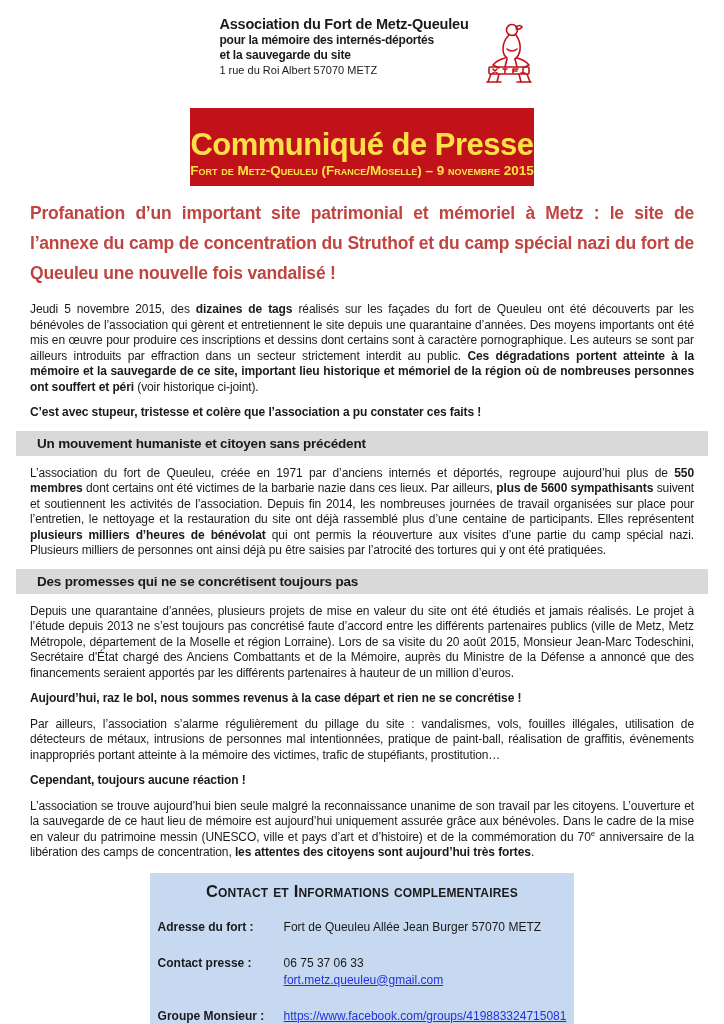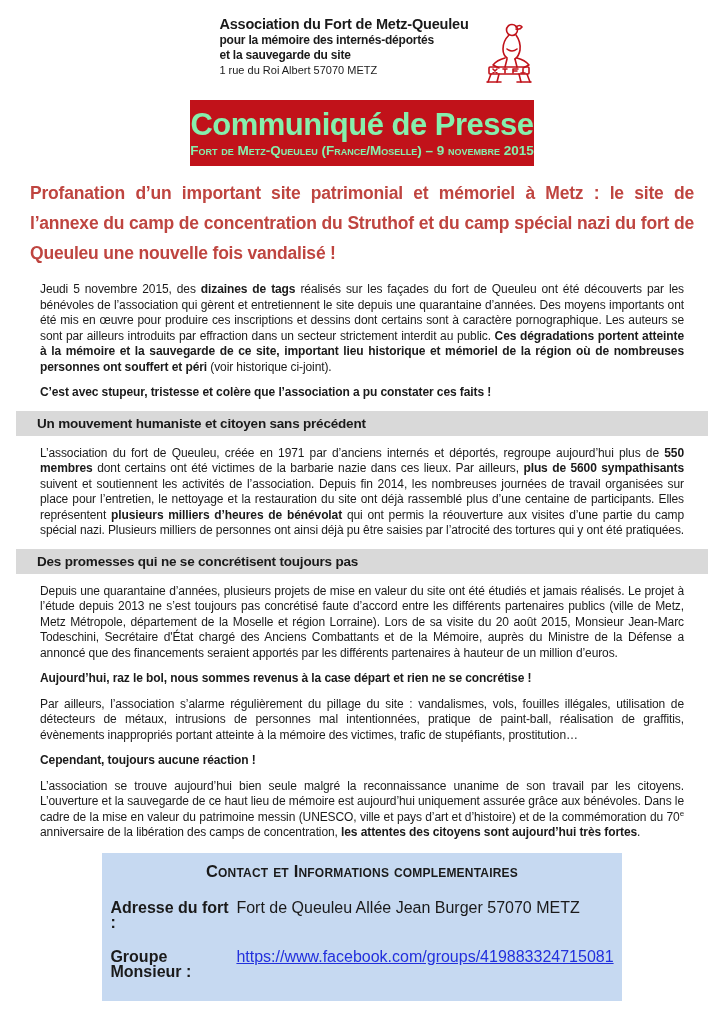--- a/index.html
+++ b/index.html
@@ -20,54 +20,54 @@
 
   
   .letterhead{display:flex;align-items:flex-start;padding:16px 0 0 30px;}
   .org-name{font-size:14.5px;font-weight:bold;letter-spacing:-0.2px;}
   .org-sub{font-size:12px;font-weight:bold;letter-spacing:-0.2px;line-height:14px;margin-top:1px;}
   .org-address{font-size:11px;line-height:13px;margin-top:2px;}
   .logo{margin:6px 0 0 14px;}
 
   
   .banner{
-    margin:12px 13px 0;background:var(--banner-red);color:#86efac;
-    text-align:center;padding:8px 0 7px;
+    margin:20px 13px 0;background:var(--banner-red);color:#fde047;
+    text-align:center;padding:20px 0 7px;
   }
   .banner-title{font-size:31px;font-weight:bold;line-height:34px;letter-spacing:-0.5px;}
   .banner-subtitle{font-size:13.5px;font-weight:bold;font-variant:small-caps;line-height:16px;margin-top:1px;}
 
   
   .headline{
     margin:12px 30px 4px;color:var(--headline-red);
     font-size:17.5px;line-height:30px;font-weight:bold;text-align:justify;letter-spacing:-0.2px;
   }
 
   
   .section-heading{
     margin:10px 16px 0;background:var(--section-gray);
     font-size:13.5px;font-weight:bold;padding:5px 8px 5px 21px;letter-spacing:-0.2px;
   }
   .para{
-    margin:10px 40px 0;font-size:12px;line-height:15.5px;text-align:justify;
+    margin:10px 30px 0;font-size:12px;line-height:15.5px;text-align:justify;
     letter-spacing:-0.1px;
   }
   .para .b{font-weight:bold;}
   .para sup{vertical-align:super;font-size:8px;line-height:0;}
 
   
   .contact{
     margin:12px 16px 0;background:var(--contact-blue);
     padding:9px 8px 22px;flex:0 0 auto;
   }
   .contact-title{
     text-align:center;font-weight:bold;font-variant:small-caps;
     font-size:16.5px;letter-spacing:0.2px;margin-bottom:8px;
   }
-  .contact-row{display:flex;margin-top:19px;font-size:16px;line-height:15px;}
+  .contact-row{display:flex;margin-top:19px;font-size:12px;line-height:15px;}
   .contact-label{font-weight:bold;width:126px;flex:0 0 auto;}
   .contact-value{flex:1;}
   .contact-value .vline{margin:0 0 2px;}
   a.link{color:var(--link-blue);text-decoration:underline;}
 </style>
 </head>
 <body>
 
 <div class="page">
 
@@ -126,20 +126,27 @@
   <footer class="contact">
     <div class="contact-title">Contact et Informations complementaires</div>
     <div id="contact-rows">
         <div class="contact-row">
           <div class="contact-label">Adresse du fort :</div>
           <div class="contact-value">
             <div class="vline">Fort de Queuleu Allée Jean Burger 57070 METZ</div>
           </div>
         </div>
         <div class="contact-row">
+          <div class="contact-label">Contact presse :</div>
+          <div class="contact-value">
+            <div class="vline">06 75 37 06 33</div>
+            <div class="vline"><a class="link" href="#">fort.metz.queuleu@gmail.com</a></div>
+          </div>
+        </div>
+        <div class="contact-row">
           <div class="contact-label">Groupe Monsieur :</div>
           <div class="contact-value">
             <div class="vline"><a class="link" href="#">https://www.facebook.com/groups/419883324715081</a></div>
           </div>
         </div>
       </div>
   </footer>
 
 </div>
 

